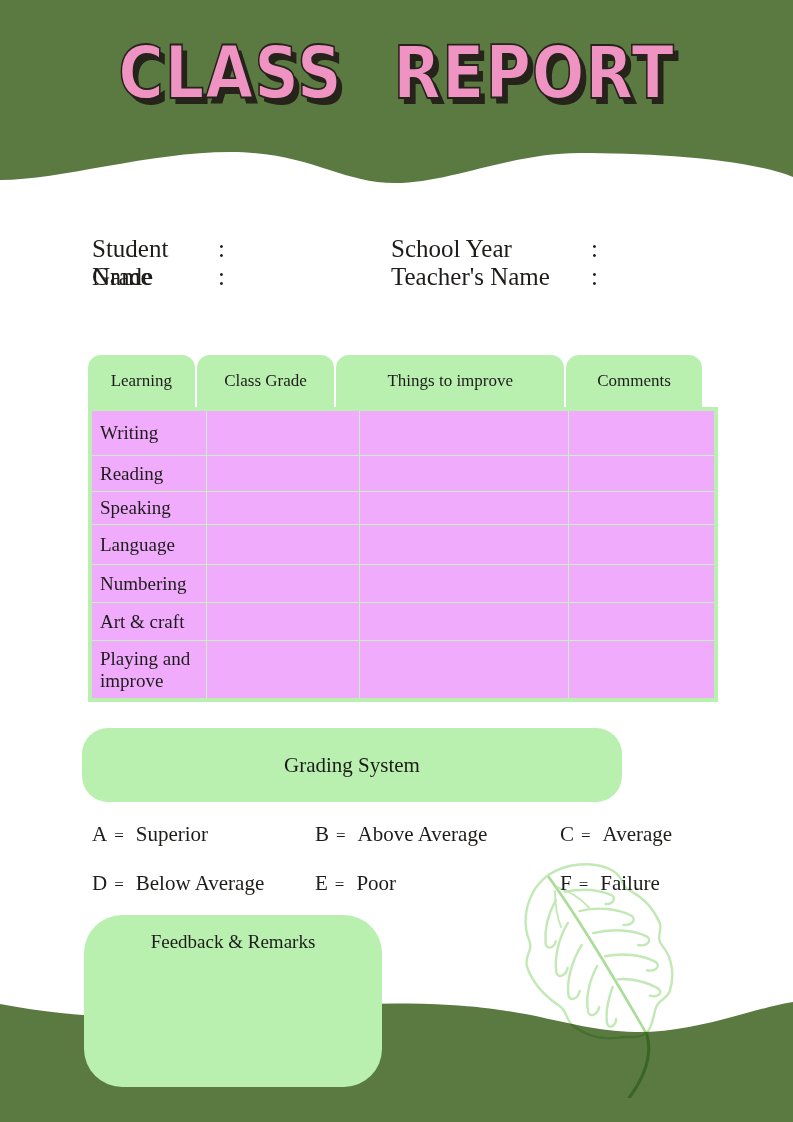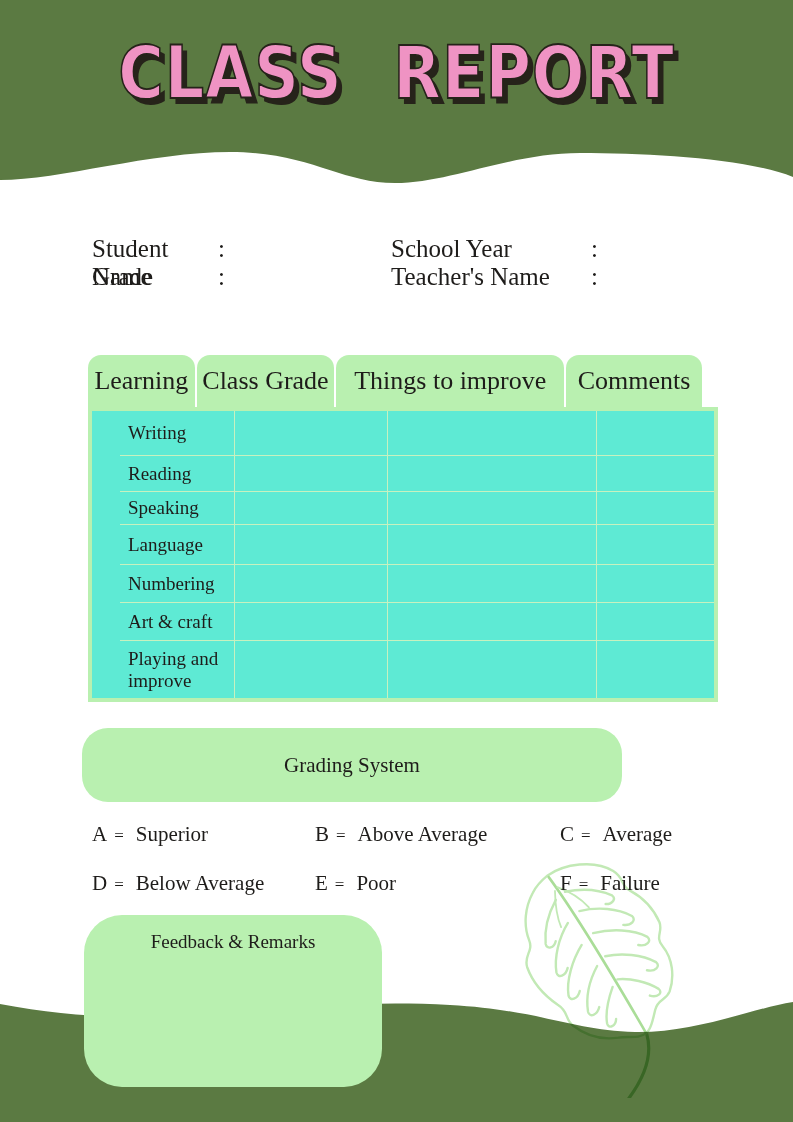--- a/index.html
+++ b/index.html
@@ -46,25 +46,25 @@
   .fcolon{flex:0 0 auto;}
   .fvalue{flex:1 1 auto;min-height:24px;}
 
   
   .report-table{position:absolute;top:355px;left:88px;width:630px;z-index:3;}
   .thead{display:flex;height:52px;}
   .th{
     background:var(--mint-green);
     border-radius:13px 13px 0 0;
     display:flex;align-items:center;justify-content:center;
-    font-size:26px;margin-right:2px;
+    font-size:17px;margin-right:2px;
   }
   .th:last-child{margin-right:16px;}
   .th.c1{width:117px;} .th.c2{width:151px;} .th.c3{width:250px;} .th.c4{width:149px;}
-  .tbody{border:4px solid var(--mint-green);background:#5eead4;padding-left:28px;}
+  .tbody{border:4px solid var(--mint-green);background:#f0abfc;}
   .trow{display:flex;}
   .trow:nth-child(1){height:45px;}
   .trow:nth-child(2){height:36px;}
   .trow:nth-child(3){height:33px;}
   .trow:nth-child(4){height:40px;}
   .trow:nth-child(5){height:38px;}
   .trow:nth-child(6){height:38px;}
   .trow:nth-child(7){height:57px;}
   .td{
     border-right:1.5px solid var(--table-line-green);

